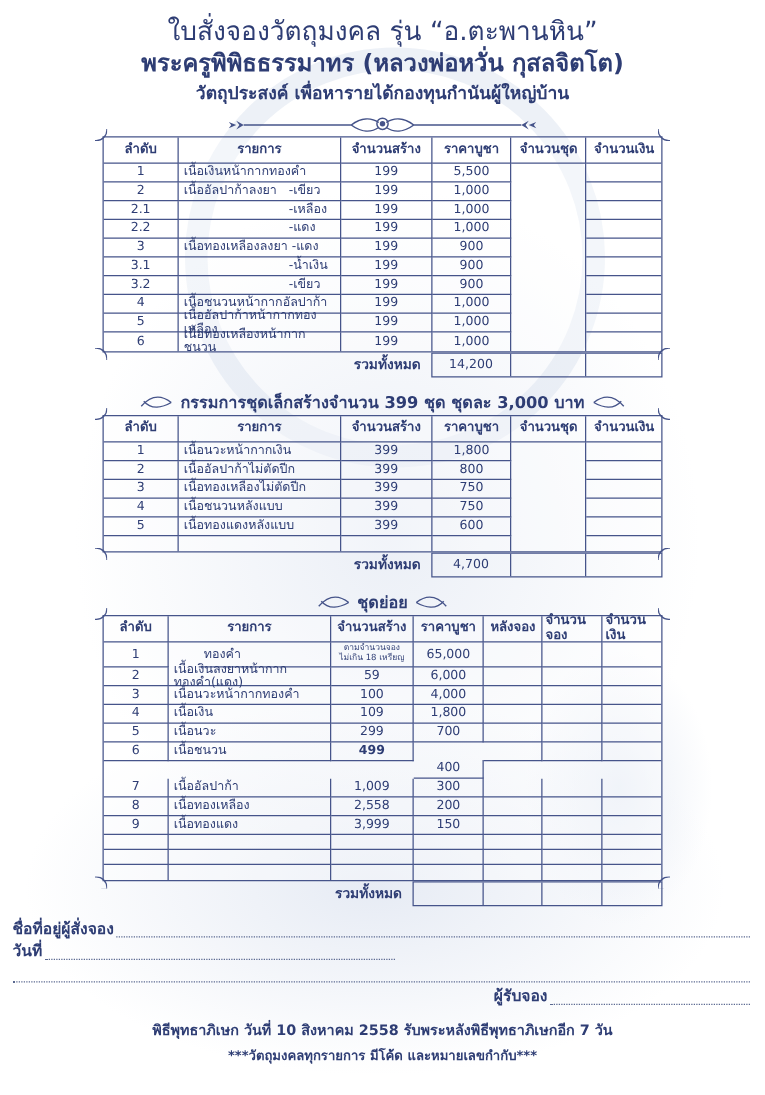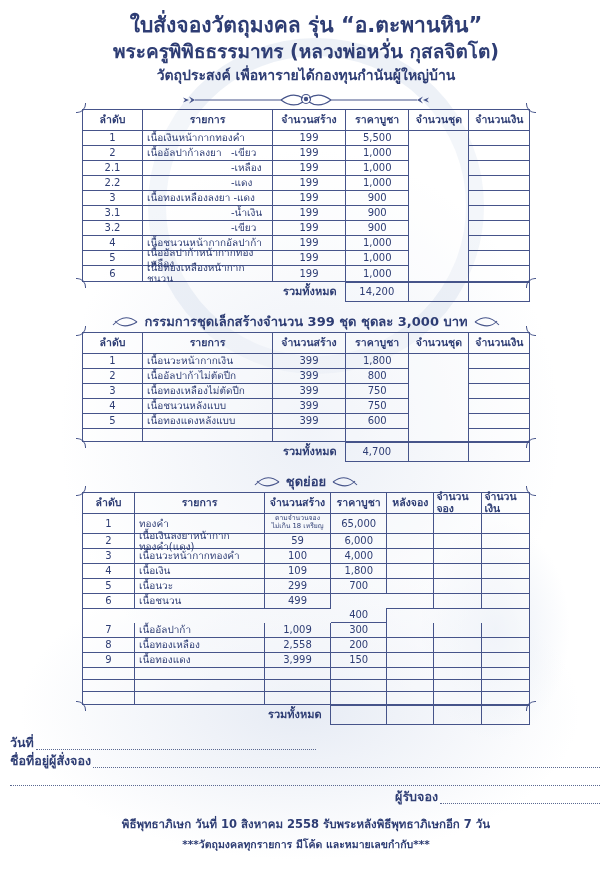--- a/index.html
+++ b/index.html
@@ -14,21 +14,21 @@
   .wm-halo{left:148px;top:38px;width:300px;height:300px;border:18px solid rgba(222,229,241,.55);border-radius:50%;}
   .wm-body{left:60px;top:150px;width:500px;height:560px;border-radius:50%;
     background:radial-gradient(closest-side,rgba(219,226,239,.55),rgba(219,226,239,0));}
   .wm-low{left:20px;top:560px;width:560px;height:300px;border-radius:50%;
     background:radial-gradient(closest-side,rgba(214,222,237,.6),rgba(214,222,237,0));}
   .wm-swirl{left:420px;top:520px;width:150px;height:220px;border-radius:50%;
     background:radial-gradient(closest-side,rgba(228,234,244,.8),rgba(228,234,244,0));}
   .content{position:relative;z-index:1;}
   
   .hdr{text-align:center;padding-top:12px;line-height:1.25;}
-  .hdr .t1{font-size:21px;font-weight:bold;}
+  .hdr .t1{font-size:21px;font-weight:normal;}
   .hdr .t2{font-size:19px;font-weight:bold;margin-top:2px;}
   .hdr .t3{font-size:14px;font-weight:bold;margin-top:3px;}
   .divider{display:flex;justify-content:center;margin-top:6px;}
   
   .tblock{width:448px;margin:0 auto;}
   .ttitle{display:flex;align-items:center;justify-content:center;gap:6px;
     font-size:13px;font-weight:bold;height:20px;margin-top:10px;}
   .twrap{position:relative;border:1.6px solid #46548a;background:rgba(255,255,255,.35);}
   .grid{display:grid;}
   .c{border-right:1px solid #46548a;border-bottom:1px solid #46548a;
@@ -267,21 +267,21 @@
         <span class="curl br"></span>
         <div class="grid" style="grid-template-columns: 52px 130px 66px 56.4px 47px 48px 47px;">
           <div class="c h" style="grid-area: 1 / 1;">ลำดับ</div>
           <div class="c h" style="grid-area: 1 / 2;">รายการ</div>
           <div class="c h" style="grid-area: 1 / 3;">จำนวนสร้าง</div>
           <div class="c h" style="grid-area: 1 / 4;">ราคาบูชา</div>
           <div class="c h" style="grid-area: 1 / 5;">หลังจอง</div>
           <div class="c h" style="grid-area: 1 / 6;">จำนวนจอง</div>
           <div class="c h last" style="grid-area: 1 / 7;">จำนวนเงิน</div>
           <div class="c trow-h1" style="grid-area: 2 / 1;">1</div>
-          <div class="c item trow-h1" style="grid-area: 2 / 2;">ทองคำ</div>
+          <div class="c item trow-h1" style="grid-area: 2 / 2; margin-left: 24px;">ทองคำ</div>
           <div class="c trow-h1" style="grid-area: 2 / 3; flex-direction: column;">
             <span class="tiny">ตามจำนวนจอง</span>
             <span class="tiny">ไม่เกิน 18 เหรียญ</span>
           </div>
           <div class="c trow-h1" style="grid-area: 2 / 4;">65,000</div>
           <div class="c trow-h1" style="grid-area: 2 / 5;"></div>
           <div class="c trow-h1" style="grid-area: 2 / 6;"></div>
           <div class="c trow-h1 last" style="grid-area: 2 / 7;"></div>
           <div class="c trow-h" style="grid-area: 3 / 1;">2</div>
           <div class="c item trow-h" style="grid-area: 3 / 2;">เนื้อเงินลงยาหน้ากากทองคำ(แดง)</div>
@@ -306,21 +306,21 @@
           <div class="c trow-h last" style="grid-area: 5 / 7;"></div>
           <div class="c trow-h" style="grid-area: 6 / 1;">5</div>
           <div class="c item trow-h" style="grid-area: 6 / 2;">เนื้อนวะ</div>
           <div class="c trow-h" style="grid-area: 6 / 3;">299</div>
           <div class="c trow-h" style="grid-area: 6 / 4;">700</div>
           <div class="c trow-h" style="grid-area: 6 / 5;"></div>
           <div class="c trow-h" style="grid-area: 6 / 6;"></div>
           <div class="c trow-h last" style="grid-area: 6 / 7;"></div>
           <div class="c trow-h" style="grid-area: 7 / 1;">6</div>
           <div class="c item trow-h" style="grid-area: 7 / 2;">เนื้อชนวน</div>
-          <div class="c trow-h" style="grid-area: 7 / 3;">499</div>
+          <div class="c trow-h" style="grid-area: 7 / 3; font-weight: bold;">499</div>
           <div class="c trow-h" style="grid-area: 7 / 4; margin-top: 14px;">400</div>
           <div class="c trow-h" style="grid-area: 7 / 5;"></div>
           <div class="c trow-h" style="grid-area: 7 / 6;"></div>
           <div class="c trow-h last" style="grid-area: 7 / 7;"></div>
           <div class="c trow-h" style="grid-area: 8 / 1;">7</div>
           <div class="c item trow-h" style="grid-area: 8 / 2;">เนื้ออัลปาก้า</div>
           <div class="c trow-h" style="grid-area: 8 / 3;">1,009</div>
           <div class="c trow-h" style="grid-area: 8 / 4;">300</div>
           <div class="c trow-h" style="grid-area: 8 / 5;"></div>
           <div class="c trow-h" style="grid-area: 8 / 6;"></div>
@@ -368,26 +368,26 @@
           <div class="tc" style="width: 56.4px;"></div>
           <div class="tc" style="width: 47px;"></div>
           <div class="tc" style="width: 48px;"></div>
           <div class="tc" style="width: 47px;"></div>
         </div>
       </div>
     </div>
 
   <div class="foot">
     <div class="fline">
+      <span>ชื่อที่อยู่ผู้สั่งจอง</span>
+      <span class="dots"></span>
+    </div>
+    <div class="fline">
       <span>วันที่</span>
       <span class="dots half"></span>
-    </div>
-    <div class="fline">
-      <span>ชื่อที่อยู่ผู้สั่งจอง</span>
-      <span class="dots"></span>
     </div>
     <div class="fline">
       <span class="dots" style="margin-left:0;"></span>
     </div>
     <div class="fline right">
       <span>ผู้รับจอง</span>
       <span class="dots"></span>
     </div>
     <div class="cer">พิธีพุทธาภิเษก วันที่ 10 สิงหาคม 2558 รับพระหลังพิธีพุทธาภิเษกอีก 7 วัน</div>
     <div class="note">***วัตถุมงคลทุกรายการ มีโค้ด และหมายเลขกำกับ***</div>

